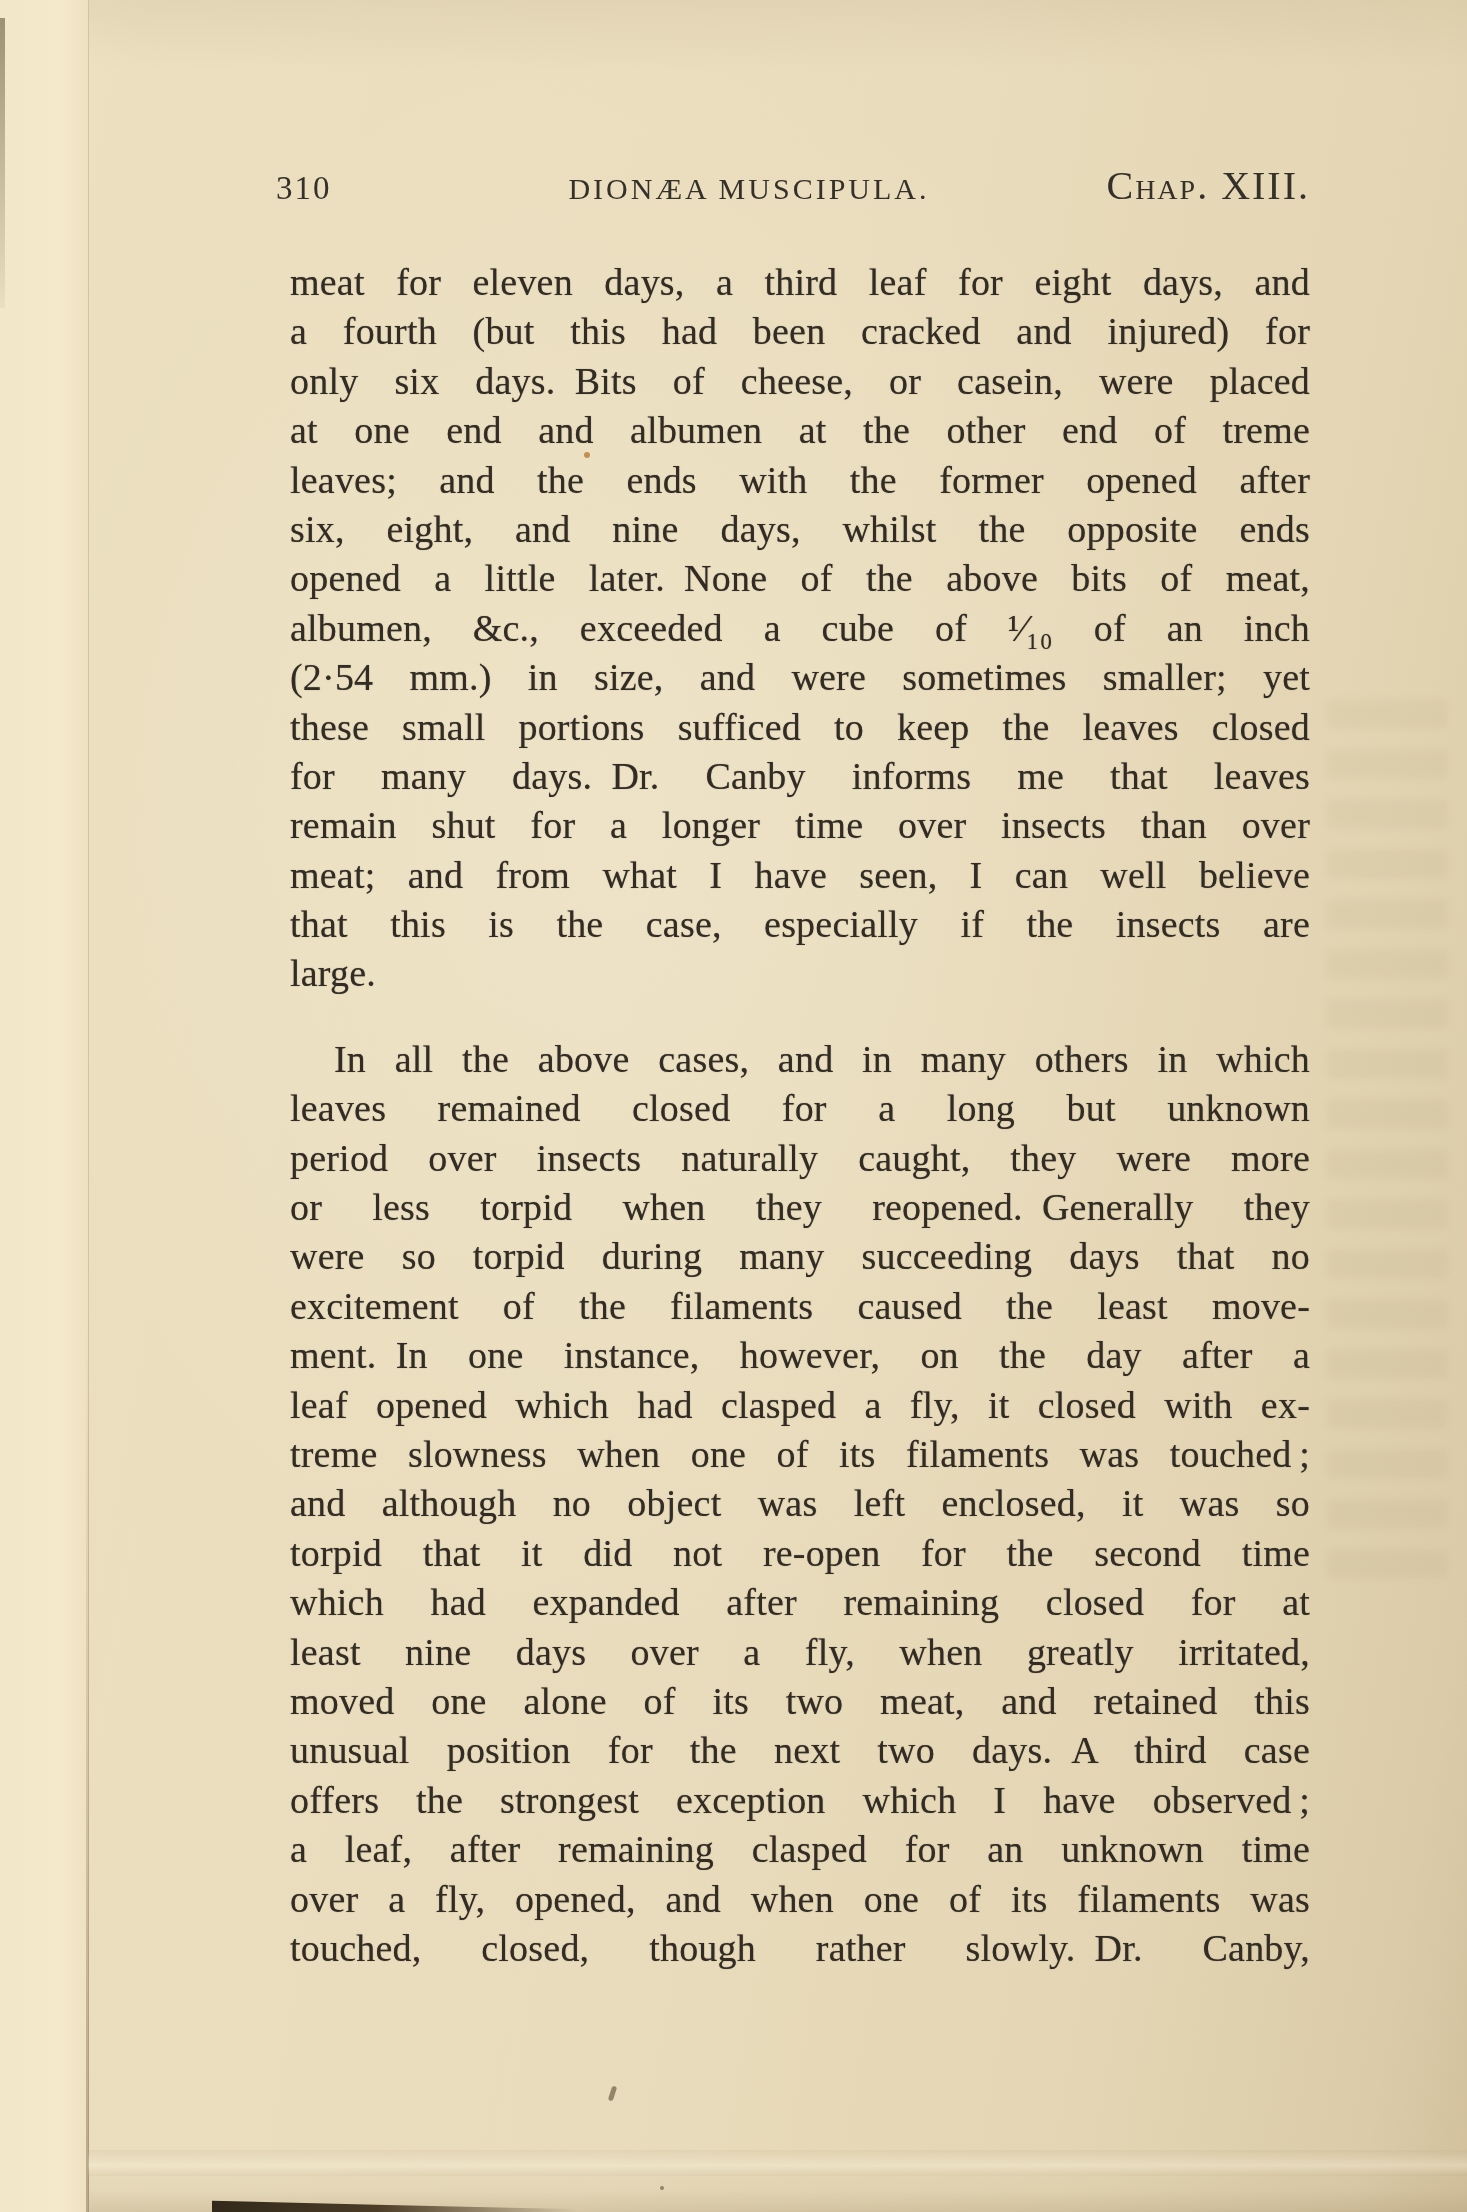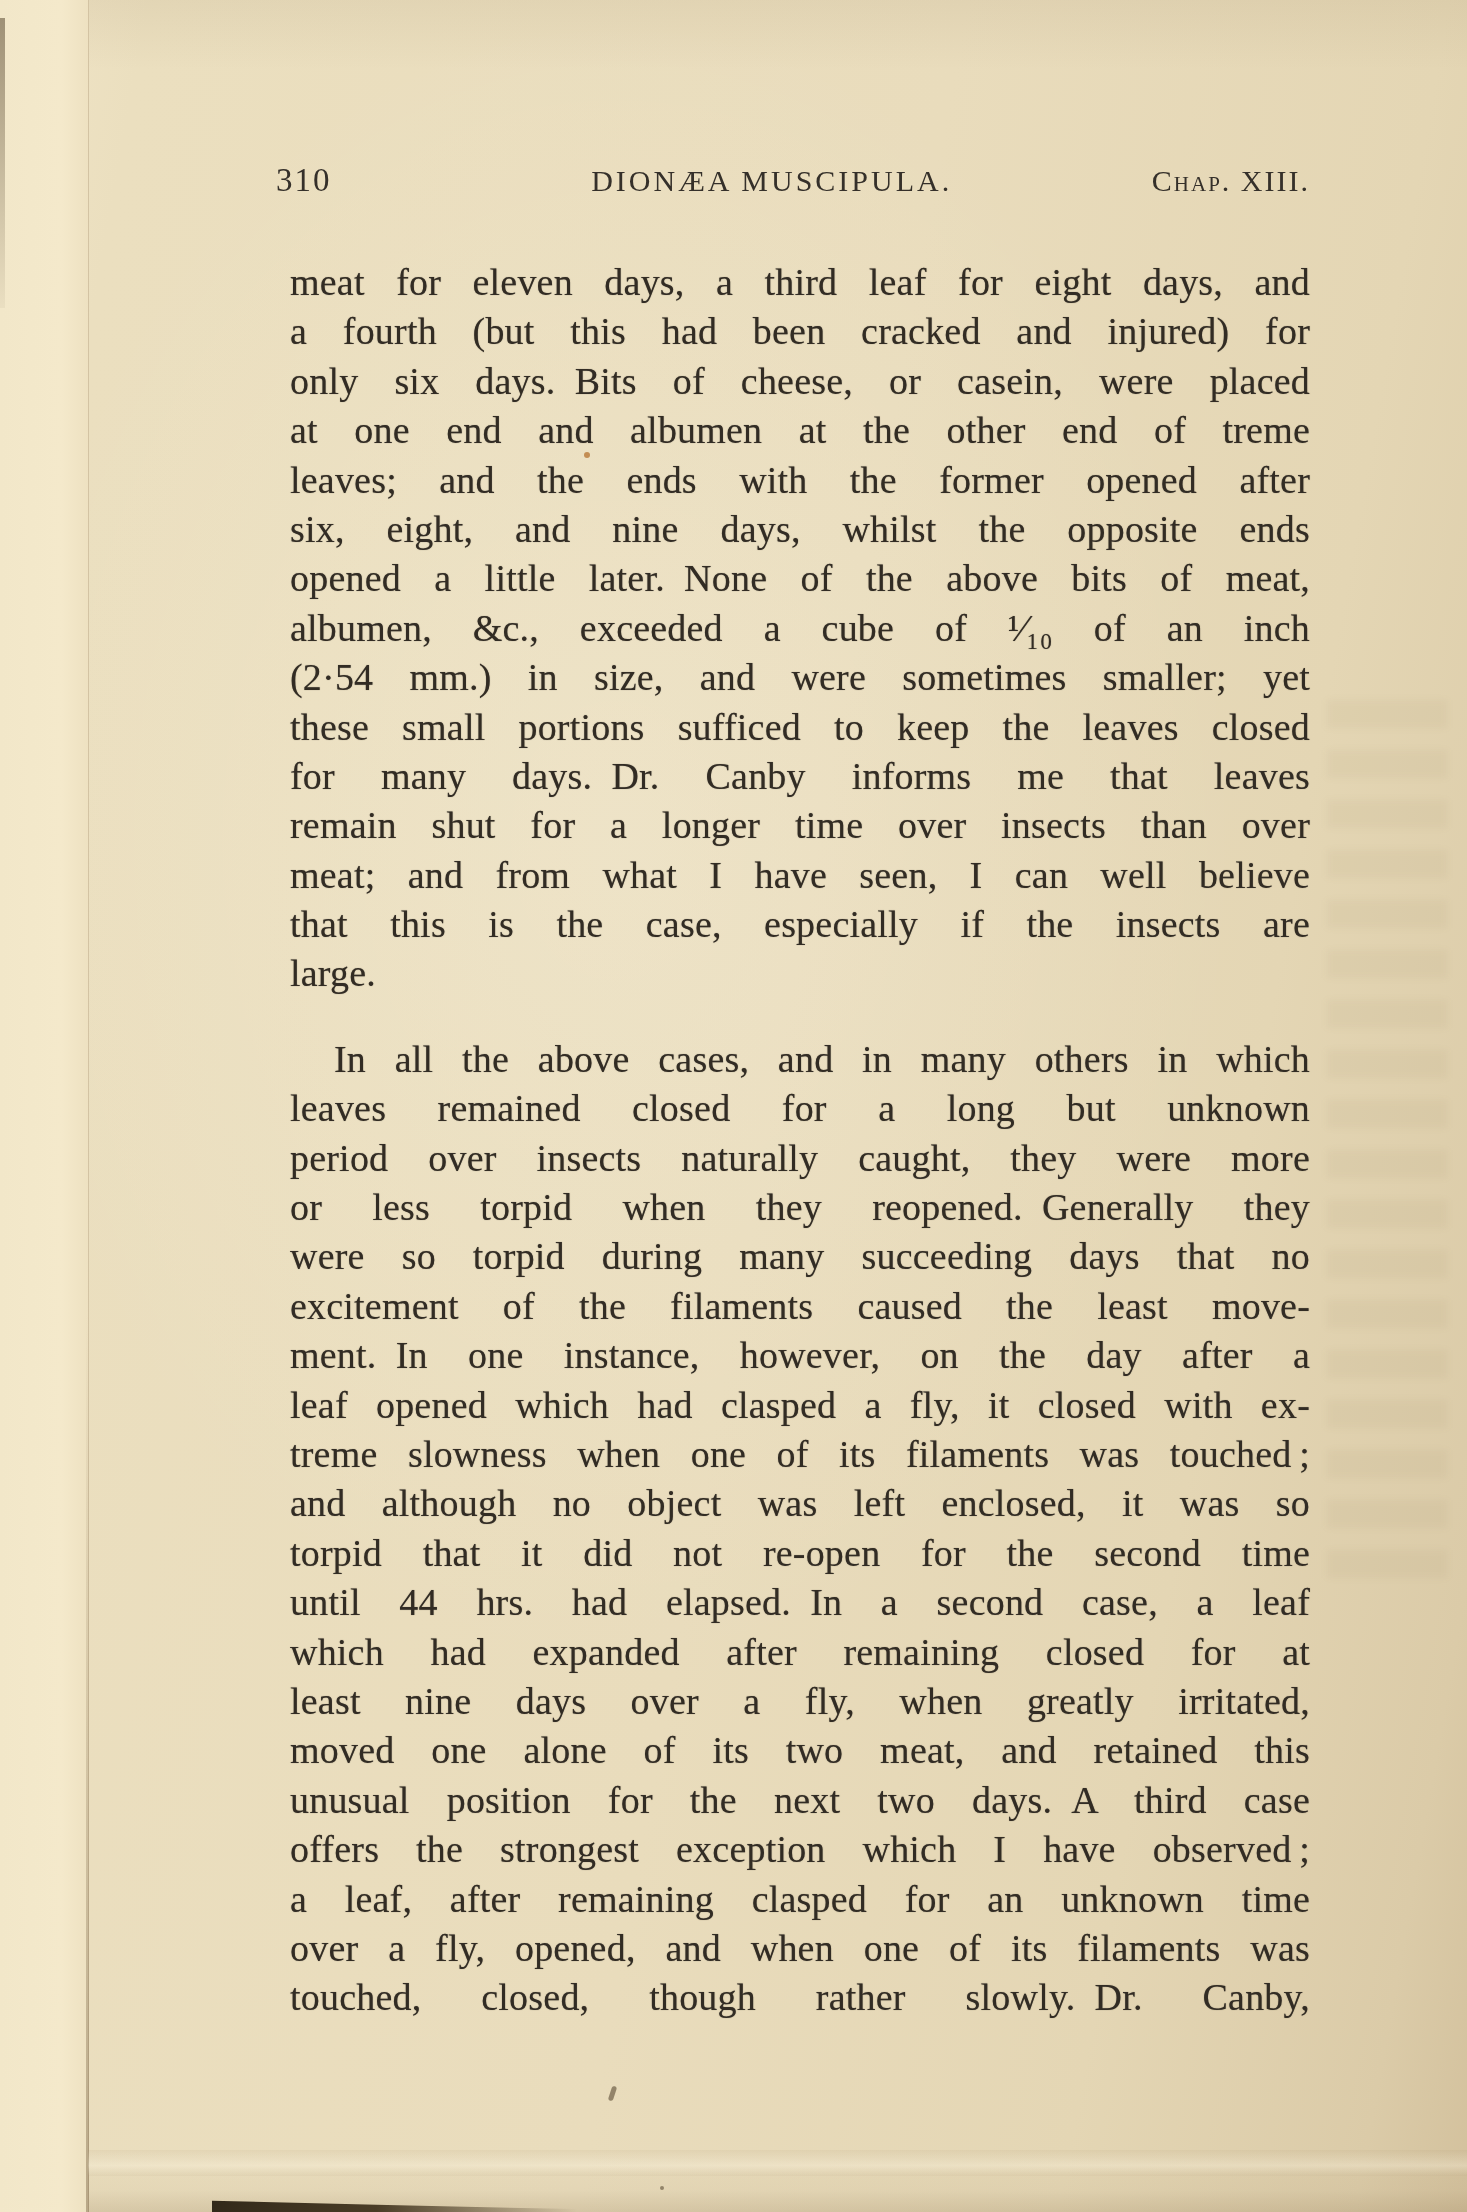--- a/index.html
+++ b/index.html
@@ -32,21 +32,21 @@
     background: linear-gradient(to top, rgba(120,98,66,0.45), rgba(120,98,66,0));
   }
   
   .header {
     position: absolute; left: 276px; right: 157px; top: 162px;
     display: flex; justify-content: space-between; align-items: baseline;
     color: #35302a;
   }
   .pagenum { font-size: 33px; letter-spacing: 2px; }
   .runtitle { font-size: 30px; letter-spacing: 3px; margin-left: 60px; }
-  .chap { font-size: 30px; font-variant: small-caps; letter-spacing: 2px; }
+  .chap { font-size: 40px; font-variant: small-caps; letter-spacing: 2px; }
   
   .body-text {
     position: absolute; left: 290px; top: 258px; width: 1020px;
     color: #322c24;
     font-size: 38px;
     letter-spacing: 0.2px;
     text-shadow: 0 0 1px rgba(50,44,36,0.55);
   }
   .line {
     height: 49.4px; line-height: 49.4px;
@@ -117,21 +117,20 @@
       <div class="line">leaves remained closed for a long but unknown</div>
       <div class="line">period over insects naturally caught, they were more</div>
       <div class="line">or less torpid when they reopened. Generally they</div>
       <div class="line">were so torpid during many succeeding days that no</div>
       <div class="line">excitement of the filaments caused the least move-</div>
       <div class="line">ment. In one instance, however, on the day after a</div>
       <div class="line">leaf opened which had clasped a fly, it closed with ex-</div>
       <div class="line">treme slowness when one of its filaments was touched ;</div>
       <div class="line">and although no object was left enclosed, it was so</div>
       <div class="line">torpid that it did not re-open for the second time</div>
-      <div class="line">until 44 hrs. had elapsed. In a second case, a leaf</div>
       <div class="line">which had expanded after remaining closed for at</div>
       <div class="line">least nine days over a fly, when greatly irritated,</div>
       <div class="line">moved one alone of its two meat, and retained this</div>
       <div class="line">unusual position for the next two days. A third case</div>
       <div class="line">offers the strongest exception which I have observed ;</div>
       <div class="line">a leaf, after remaining clasped for an unknown time</div>
       <div class="line">over a fly, opened, and when one of its filaments was</div>
       <div class="line">touched, closed, though rather slowly. Dr. Canby,</div>
     </div>
 

